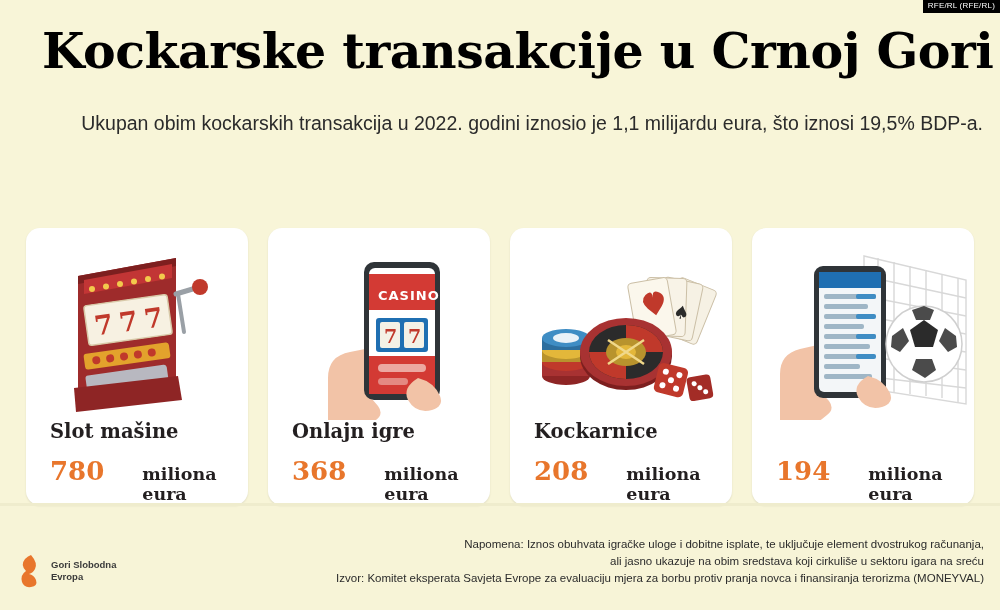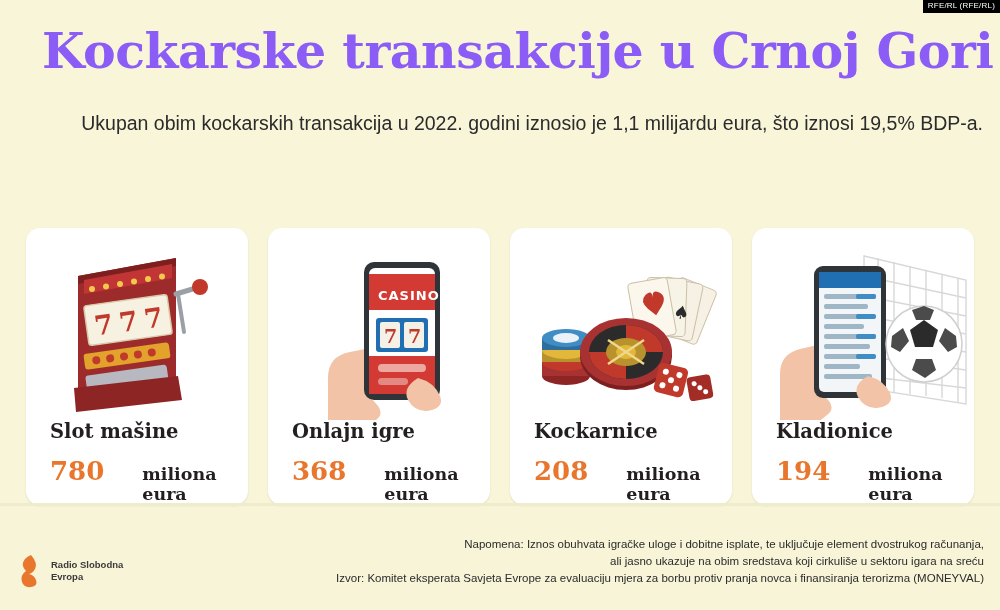--- a/index.html
+++ b/index.html
@@ -32,21 +32,21 @@
     padding: 2px 5px 3px 5px;
     font-family: "Liberation Sans", sans-serif;
     line-height: 1;
   }
   .headline {
     position: absolute;
     left: 42px;
     top: 22px;
     font-size: 49px;
     font-weight: bold;
-    color: #8b5cf6;
+    color: #000000;
     letter-spacing: -0.5px;
     font-family: "DejaVu Serif", serif;
     white-space: nowrap;
   }
   .subhead {
     position: absolute;
     left: 43px;
     top: 108px;
     width: 940px;
     font-size: 19.5px;
@@ -339,21 +339,20 @@
           <circle cx="172" cy="116" r="38" fill="#ffffff" stroke="#cfcfcf" stroke-width="1.5"></circle>
           <g fill="#2b2b2b">
             <path d="M172 92 l14 10 -5 17 h-18 l-5 -17 z"></path>
             <path d="M172 78 l-12 4 4 10 14 0 4 -10 z" opacity="0.85"></path>
             <path d="M140 108 l11 -8 6 13 -9 11 -9 -5 z" opacity="0.85"></path>
             <path d="M204 108 l-11 -8 -6 13 9 11 9 -5 z" opacity="0.85"></path>
             <path d="M160 142 l4 -11 16 0 4 11 -11 8 z" opacity="0.85"></path>
           </g>
         </svg>
       </div>
-      <div class="card-title">Kladionice</div>
       <div class="card-value-row">
         <span class="card-value">194</span>
         <span class="card-unit">miliona eura</span>
       </div>
     </div>
 
   </div>
 
   <div class="footnotes">
     <div>Napomena: Iznos obuhvata igračke uloge i dobitne isplate, te uključuje element dvostrukog računanja,</div>
@@ -361,19 +360,19 @@
     <div>Izvor: Komitet eksperata Savjeta Evrope za evaluaciju mjera za borbu protiv pranja novca i finansiranja terorizma (MONEYVAL)</div>
   </div>
 
   <div class="logo">
     <div class="logo-mark">
       <svg width="26" height="34" viewBox="0 0 26 34">
         <path d="M13 1 q7 8 4 14 q-2 4 -6 5 q5 1 7 6 q2 6 -5 7 q-7 1 -9 -5 q-2 -7 4 -11 q-6 -6 -1 -12 q3 -3 6 -4 z" fill="#e8762c"></path>
       </svg>
     </div>
     <div class="logo-text">
-      <div>Radio Slobodna</div>
+      <div>Gori Slobodna</div>
       <div>Evropa</div>
     </div>
   </div>
 
   <div class="bottom-rule"></div>
 </div>
 
 </body></html>

